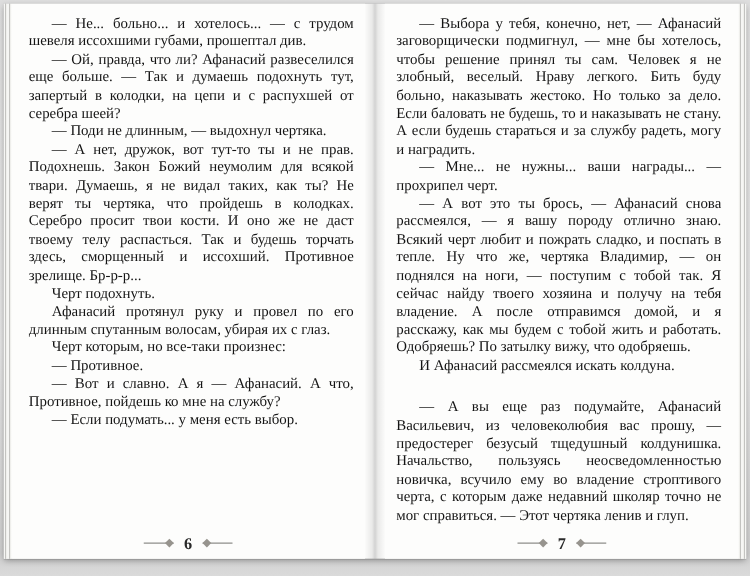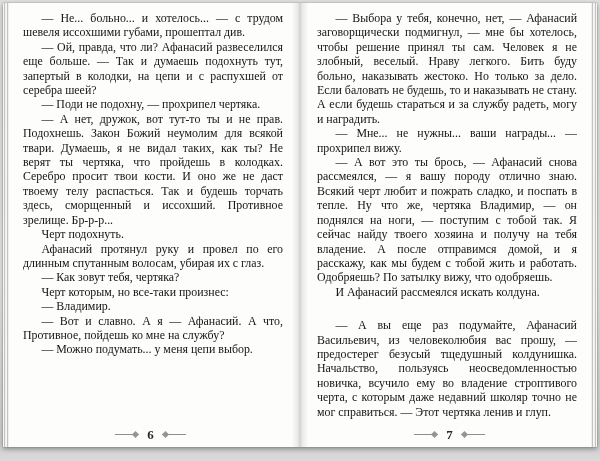--- a/index.html
+++ b/index.html
@@ -121,43 +121,42 @@
 <div class="reader-bg">
   <div class="book">
     <div class="edge left"></div>
 
     <div class="spread">
 
       <div class="page page-left">
         <div class="text-area">
           <p>— Не... больно... и хотелось... — с трудом шевеля иссохшими губами, прошептал див.</p>
           <p>— Ой, правда, что ли? Афанасий развеселился еще больше. — Так и думаешь подохнуть тут, запертый в колодки, на цепи и с распухшей от серебра шеей?</p>
-          <p>— Поди не подохну, — прохрипел чертяка.</p>
+          <p>— Поди не длинным, — выдохнул чертяка.</p>
           <p>— А нет, дружок, вот тут-то ты и не прав. Подохнешь. Закон Божий неумолим для всякой твари. Думаешь, я не видал таких, как ты? Не верят ты чертяка, что пройдешь в колодках. Серебро просит твои кости. И оно же не даст твоему телу распасться. Так и будешь торчать здесь, сморщенный и иссохший. Противное зрелище. Бр-р-р...</p>
           <p>Черт подохнуть.</p>
           <p>Афанасий протянул руку и провел по его длинным спутанным волосам, убирая их с глаз.</p>
-          <p>— Как зовут тебя, чертяка?</p>
           <p>Черт которым, но все-таки произнес:</p>
-          <p>— Владимир.</p>
+          <p>— Противное.</p>
           <p>— Вот и славно. А я — Афанасий. А что, Противное, пойдешь ко мне на службу?</p>
-          <p>— Можно подумать... у меня цепи выбор.</p>
+          <p>— Если подумать... у меня есть выбор.</p>
         </div>
         <div class="page-footer">
           <span class="orn orn-left"></span>
           <span class="page-num">6</span>
           <span class="orn orn-right"></span>
         </div>
       </div>
 
       <div class="gutter"></div>
 
       <div class="page page-right">
         <div class="text-area">
           <p>— Выбора у тебя, конечно, нет, — Афанасий заговорщически подмигнул, — мне бы хотелось, чтобы решение принял ты сам. Человек я не злобный, веселый. Нраву легкого. Бить буду больно, наказывать жестоко. Но только за дело. Если баловать не будешь, то и наказывать не стану. А если будешь стараться и за службу радеть, могу и наградить.</p>
-          <p>— Мне... не нужны... ваши награды... — прохрипел вижу.</p>
+          <p>— Мне... не нужны... ваши награды... — прохрипел черт.</p>
           <p>— А вот это ты брось, — Афанасий снова рассмеялся, — я вашу породу отлично знаю. Всякий черт любит и пожрать сладко, и поспать в тепле. Ну что же, чертяка Владимир, — он поднялся на ноги, — поступим с тобой так. Я сейчас найду твоего хозяина и получу на тебя владение. А после отправимся домой, и я расскажу, как мы будем с тобой жить и работать. Одобряешь? По затылку вижу, что одобряешь.</p>
           <p>И Афанасий рассмеялся искать колдуна.</p>
           <p class="scene-break">— А вы еще раз подумайте, Афанасий Васильевич, из человеколюбия вас прошу, — предостерег безусый тщедушный колдунишка. Начальство, пользуясь неосведомленностью новичка, всучило ему во владение строптивого черта, с которым даже недавний школяр точно не мог справиться. — Этот чертяка ленив и глуп.</p>
         </div>
         <div class="page-footer">
           <span class="orn orn-left"></span>
           <span class="page-num">7</span>
           <span class="orn orn-right"></span>
         </div>
       </div>

